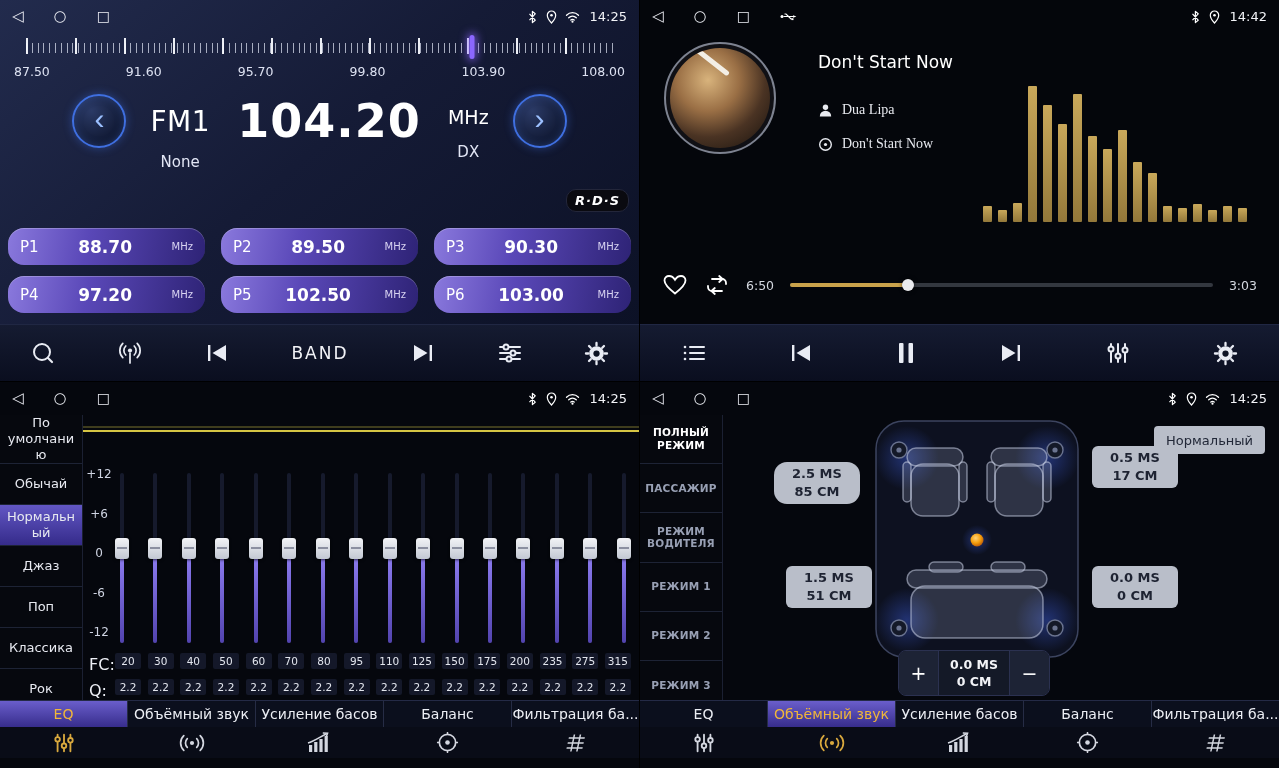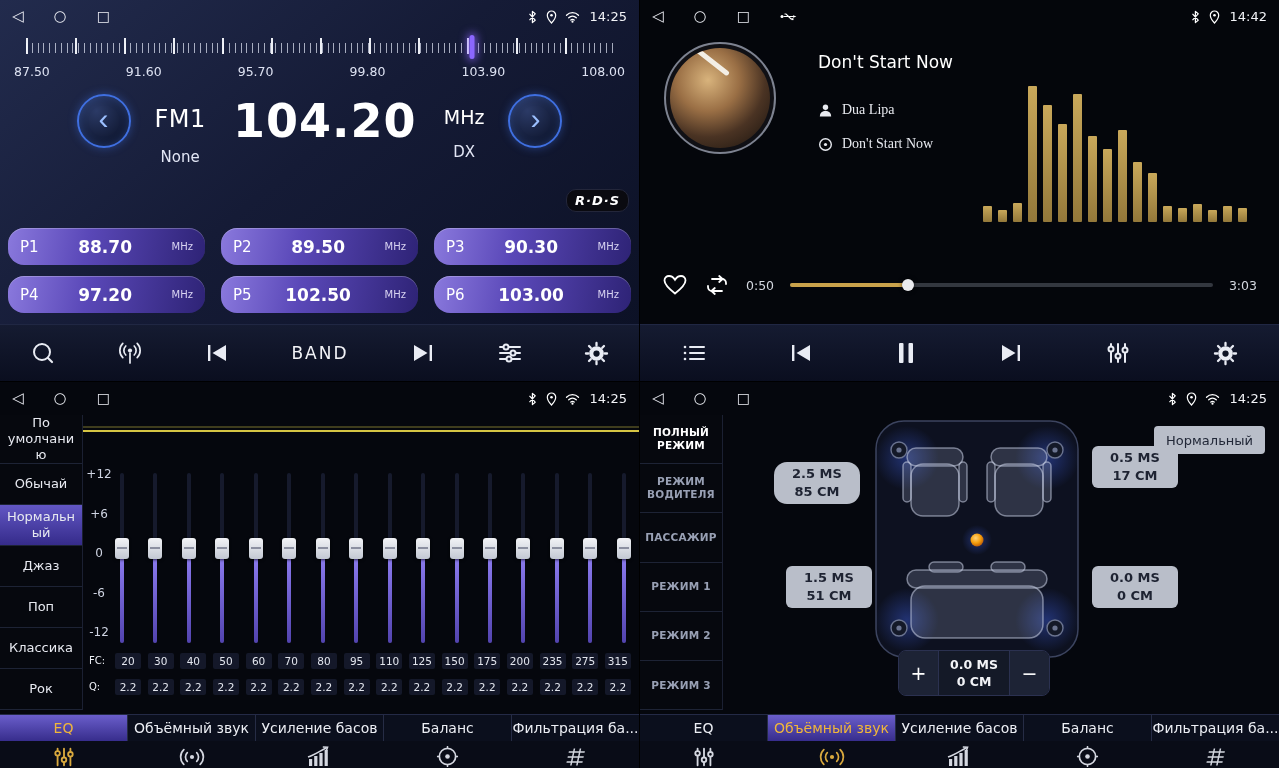--- a/index.html
+++ b/index.html
@@ -31,21 +31,21 @@
   .scale-labels { position:absolute; left:14px; right:14px; top:64px; display:flex;
     justify-content:space-between; font-size:12.5px; color:#dde2f2; }
   .tune-row { position:absolute; left:0; right:0; top:90px; display:flex;
     justify-content:center; align-items:flex-start; gap:24px; }
   .round-btn { width:54px; height:54px; border-radius:50%; margin-top:4px; cursor:pointer;
     background:radial-gradient(circle at 35% 30%, #2b3a66, #0f1730 72%);
     border:2px solid #3f6fe0; box-shadow:0 0 10px rgba(63,111,224,.45), inset 0 0 8px rgba(90,140,255,.3);
     display:flex; align-items:center; justify-content:center; color:#9cc0ff; }
   .chev { font-size:30px; line-height:1; margin-top:-4px; }
   .band-col, .unit-col { text-align:center; }
-  .band-name { font-size:24px; margin-top:15px; letter-spacing:.5px; }
+  .band-name { font-size:28px; margin-top:15px; letter-spacing:.5px; }
   .band-sub { font-size:15px; color:#e2e6f5; margin-top:15px; }
   .unit-lbl { font-size:19px; margin-top:16px; }
   .freq-big { font-size:46px; font-weight:bold; letter-spacing:1px; line-height:1; margin-top:8px;
     min-width:190px; text-align:center; }
   .rds-badge { position:absolute; right:10px; top:189px; background:#0a0a10; border:1px solid #23263a;
     border-radius:10px; padding:3px 8px; font-size:13px; font-weight:bold; font-style:italic; letter-spacing:1px; }
   .presets { position:absolute; left:8px; right:8px; top:228px;
     display:grid; grid-template-columns:repeat(3,1fr); column-gap:16px; row-gap:11px; }
   .preset { height:37px; border:none; border-radius:16px; cursor:pointer; color:#fff;
     background:linear-gradient(100deg,#8a79dd 0%, #5a48b8 40%, #2e2376 100%);
@@ -89,21 +89,21 @@
   
   .side-list { position:absolute; left:0; top:33px; bottom:58px; width:83px; display:flex;
     flex-direction:column; background:#06080e; border-right:1px solid #1b2032; }
   .side-item { flex:1; display:flex; align-items:center; justify-content:center; text-align:center;
     font-size:13px; color:#e7e9f0; border-bottom:1px solid #1d2335; padding:0 4px; line-height:1.22;
     cursor:pointer; word-break:break-word; }
   .side-item.active { background:linear-gradient(180deg,#6257c4,#352b8a); }
   #q-sf .side-item { font-size:10.5px; font-weight:bold; color:#98a0b4; letter-spacing:.2px; }
   #q-sf .side-item.active { background:none; color:#fff; }
 
-  .tabbar { position:absolute; left:0; right:0; bottom:0; height:54px; }
+  .tabbar { position:absolute; left:0; right:0; bottom:0; height:68px; }
   .tabs { display:flex; height:27px; background:#0b0f1d; border-top:1px solid #242a46; }
   .tab { flex:1; display:flex; align-items:center; justify-content:center; font-size:14px;
     color:#eceef4; border-right:1px solid #262c45; cursor:pointer; white-space:nowrap; overflow:hidden; }
   .tab:last-child { border-right:none; }
   .tab.active { background:linear-gradient(180deg,#6a5ecb,#372d8c); color:#f0b63a; }
   .ticons { display:flex; height:31px; background:#090c17; align-items:center; }
   .ticon { flex:1; display:flex; justify-content:center; color:#d4d7e0; cursor:pointer; }
   .ticon.active { color:#d9a93e; }
 
   
@@ -116,21 +116,21 @@
     display:flex; justify-content:space-between; }
   .eq-col { position:relative; width:14px; cursor:pointer; }
   .eq-track { position:absolute; left:5px; width:4px; top:0; bottom:0; background:#161a2c; border-radius:2px; }
   .eq-fill { position:absolute; left:5px; width:4px; top:44%; bottom:0;
     background:linear-gradient(180deg,#9180f5,#5243ae); border-radius:2px; }
   .eq-handle { position:absolute; left:0; width:14px; height:21px; top:calc(44% - 10px);
     background:linear-gradient(180deg,#f2f3f6,#c3c8d3); border-radius:3px; box-shadow:0 1px 3px rgba(0,0,0,.7); }
   .eq-handle::after { content:""; position:absolute; left:2px; right:2px; top:9px; height:2px; background:#8b8fa0; }
   .axis-row { position:absolute; left:32px; right:8px; display:flex; justify-content:space-between; }
   .axis-row.fc { top:238px; } .axis-row.q { top:264px; }
-  .axis-label { position:absolute; font-size:10px; color:#eef0f6; }
+  .axis-label { position:absolute; font-size:16px; color:#eef0f6; }
   .axis-label.fc { left:6px; top:240px; } .axis-label.q { left:6px; top:266px; }
   .eq-val { width:26px; text-align:center; font-size:10.5px; color:#e3e6ee; background:#141829;
     border-radius:2px; padding:2px 0; }
 
   
   .normal-btn { position:absolute; right:14px; top:44px; height:28px; padding:0 12px; border:none;
     border-radius:4px; background:#b9bec9; color:#222838; font-size:13px; cursor:pointer; font-family:inherit; }
   .car-area { position:absolute; left:233px; top:36px; width:208px; height:242px; }
   .delay-box { position:absolute; width:86px; height:42px; background:#b9bec9; border-radius:6px;
     color:#1e2332; font-size:13px; font-weight:bold; display:flex; flex-direction:column;
@@ -380,21 +380,21 @@
           <path d="M13 20.5 C6 15 2.5 11 2.5 7.5 C2.5 4.8 4.6 3 7 3 C9 3 11.5 4.2 13 6.8 C14.5 4.2 17 3 19 3 C21.4 3 23.5 4.8 23.5 7.5 C23.5 11 20 15 13 20.5 Z"></path>
         </svg>
       </button>
     <button class="icon-btn">
         <svg width="26" height="22" viewBox="0 0 26 22" fill="none" stroke="#fff" stroke-width="1.8" stroke-linecap="round" stroke-linejoin="round">
           <path d="M8 5 H18 a4 4 0 0 1 4 4 v1 M18 17 H8 a4 4 0 0 1 -4 -4 v-1"></path>
           <path d="M15.2 2 L18.5 5 L15.2 8"></path>
           <path d="M10.8 14 L7.5 17 L10.8 20"></path>
         </svg>
       </button>
-    <span class="p-time">0:50</span>
+    <span class="p-time">6:50</span>
     <div class="progress-track">
       <div class="progress-fill" style="width: 28%;"></div>
       <div class="progress-knob" style="left: 28%;"></div>
     </div>
     <span class="p-time">3:03</span>
   </div>
 
   <div class="toolbar">
     <button class="tb-btn">
         <svg width="26" height="22" viewBox="0 0 26 22" stroke="currentColor" stroke-width="2" stroke-linecap="round">
@@ -693,22 +693,22 @@
             <path d="M1.5 4.2 a8.5 8.5 0 0 1 12 0 M3.7 6.7 a5.6 5.6 0 0 1 7.6 0 M5.8 9 a2.8 2.8 0 0 1 3.4 0" fill="none" stroke="#fff" stroke-width="1.3" stroke-linecap="round"></path>
             <circle cx="7.5" cy="10.7" r="1.1" fill="#fff"></circle>
           </svg>
         </span>
       <span class="sb-time">14:25</span>
     </div>
   </div>
 
   <div class="side-list">
     <div class="side-item active">ПОЛНЫЙ РЕЖИМ</div>
+    <div class="side-item">ПАССАЖИР</div>
     <div class="side-item">РЕЖИМ ВОДИТЕЛЯ</div>
-    <div class="side-item">ПАССАЖИР</div>
     <div class="side-item">РЕЖИМ 1</div>
     <div class="side-item">РЕЖИМ 2</div>
     <div class="side-item">РЕЖИМ 3</div>
   </div>
 
   <button class="normal-btn">Нормальный</button>
 
   <div class="car-area">
     <svg width="208" height="242" viewBox="0 0 208 242">
       <defs>

